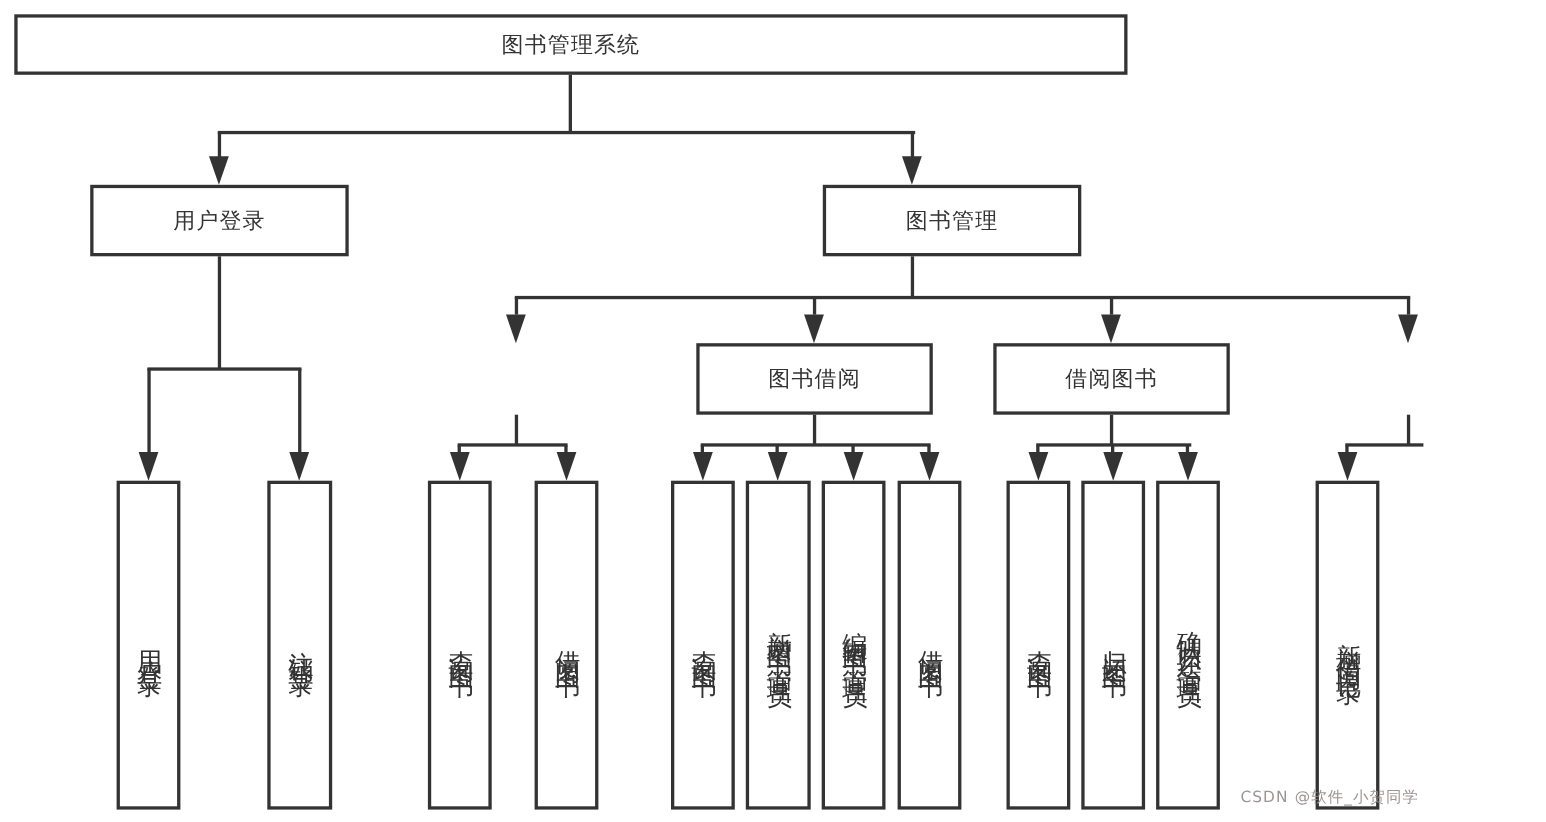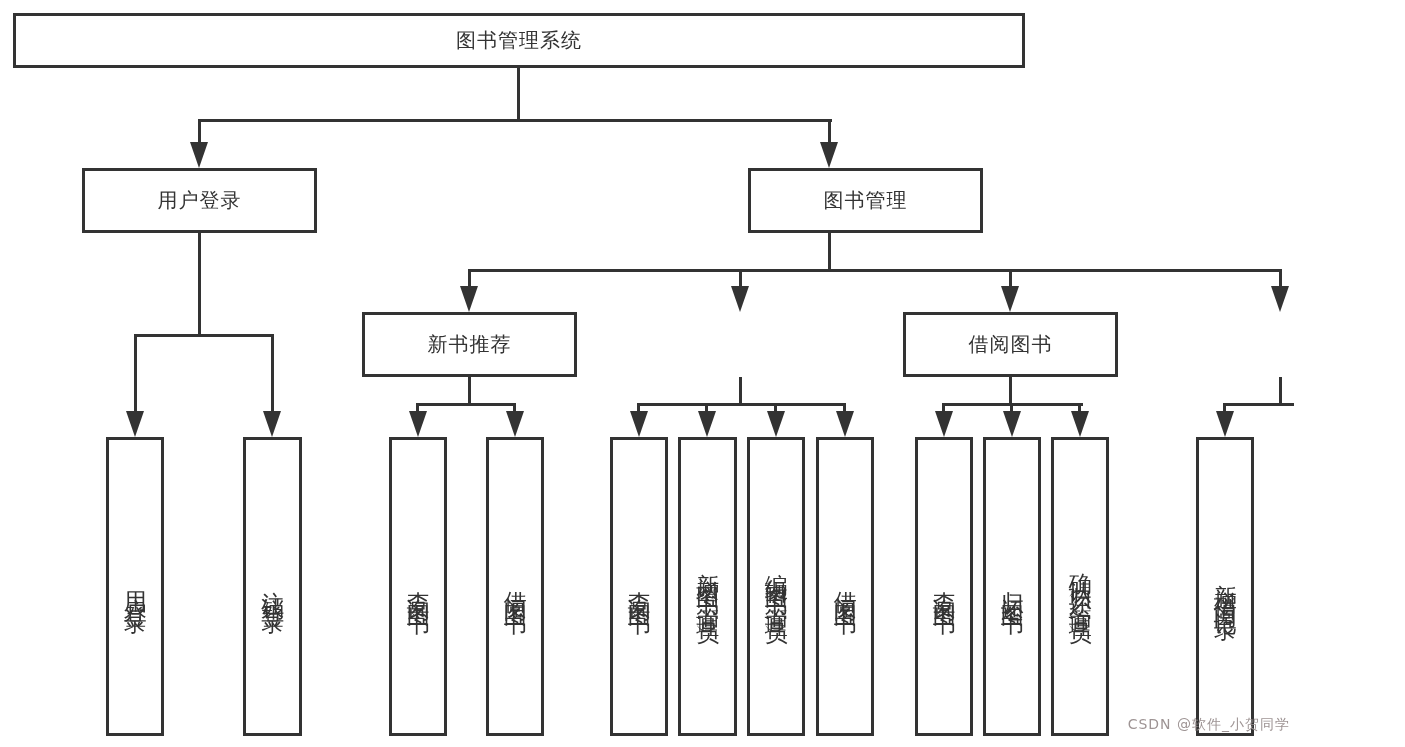--- a/index.html
+++ b/index.html
@@ -86,22 +86,22 @@
   <div class="hline" style="left:468px;top:269px;width:814px;"></div>
   <div class="vline" style="left:468px;top:270px;height:16px;"></div>
   <div class="arrow" style="left:460px;top:286px;"></div>
   <div class="vline" style="left:739px;top:270px;height:16px;"></div>
   <div class="arrow" style="left:731px;top:286px;"></div>
   <div class="vline" style="left:1009px;top:270px;height:16px;"></div>
   <div class="arrow" style="left:1001px;top:286px;"></div>
   <div class="vline" style="left:1279px;top:270px;height:16px;"></div>
   <div class="arrow" style="left:1271px;top:286px;"></div>
 
-  <div class="box hlabel" style="left:362px;top:312px;width:215px;height:65px;">
-    <span>新书推荐</span>
+  <div class="box hlabel" style="left:633px;top:312px;width:215px;height:65px;">
+    <span>图书借阅</span>
   </div>
   <div class="box hlabel" style="left:903px;top:312px;width:215px;height:65px;">
     <span>借阅图书</span>
   </div>
 
   <div class="vline" style="left:468px;top:377px;height:27px;"></div>
   <div class="hline" style="left:416px;top:403px;width:100px;"></div>
   <div class="vline" style="left:416px;top:405px;height:8px;"></div>
   <div class="arrow" style="left:409px;top:411px;"></div>
   <div class="vline" style="left:513px;top:405px;height:8px;"></div>

